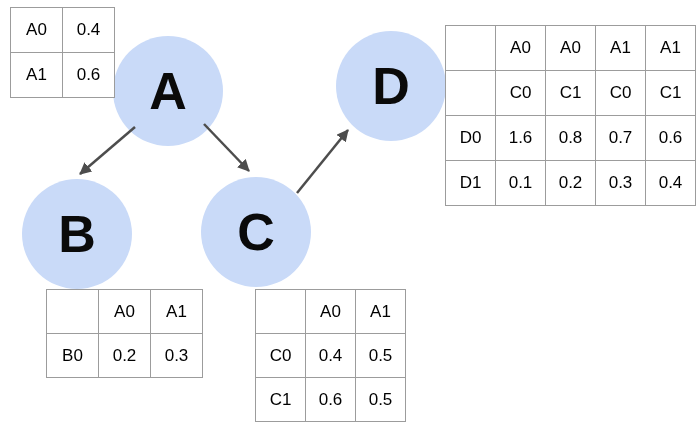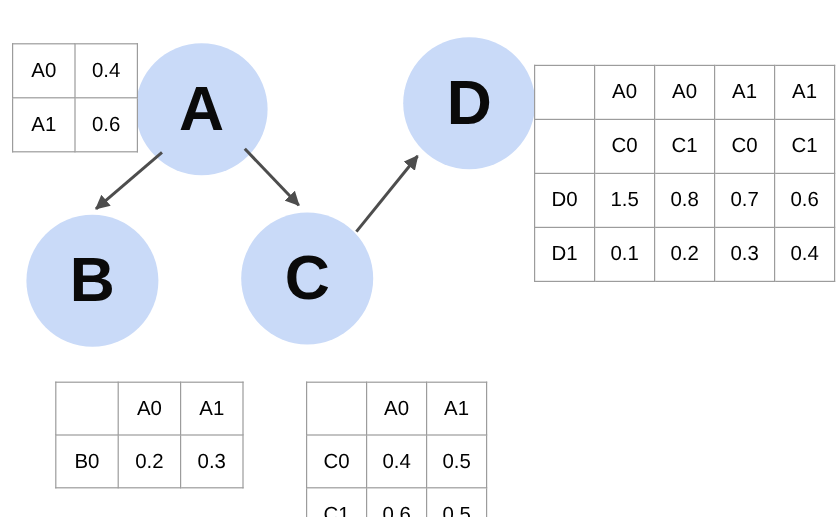--- a/index.html
+++ b/index.html
@@ -12,21 +12,21 @@
     background:#c9daf8;display:flex;align-items:center;justify-content:center;
     font-weight:bold;font-size:52px;color:#0a0a0a;line-height:1;
   }
   .node-a{left:113px;top:36px;}
   .node-b{left:22px;top:179px;}
   .node-c{left:201px;top:177px;}
   .node-d{left:336px;top:31px;}
   svg.edges{position:absolute;left:0;top:0;width:700px;height:431px;pointer-events:none;}
   table.cpt{
     position:absolute;border-collapse:collapse;background:#ffffff;
-    color:#000000;font-size:17px;text-align:center;table-layout:fixed;margin-top:29px;
+    color:#000000;font-size:17px;text-align:center;table-layout:fixed;
   }
   .cpt td{border:1px solid #9c9c9c;padding:0;vertical-align:middle;overflow:hidden;}
   .cpt-a{left:10px;top:7px;}
   .cpt-a td{width:51px;height:44px;}
   .cpt-b{left:46px;top:289px;}
   .cpt-b td{width:51px;height:43px;}
   .cpt-c{left:255px;top:289px;}
   .cpt-c td{width:49px;height:43px;}
   .cpt-d{left:445px;top:25px;}
   .cpt-d td{width:49px;height:44px;}
@@ -119,21 +119,21 @@
     </tr>
     <tr>
       <td></td>
       <td>C0</td>
       <td>C1</td>
       <td>C0</td>
       <td>C1</td>
     </tr>
     <tr>
       <td>D0</td>
-      <td>1.5</td>
+      <td>1.6</td>
       <td>0.8</td>
       <td>0.7</td>
       <td>0.6</td>
     </tr>
     <tr>
       <td>D1</td>
       <td>0.1</td>
       <td>0.2</td>
       <td>0.3</td>
       <td>0.4</td>

